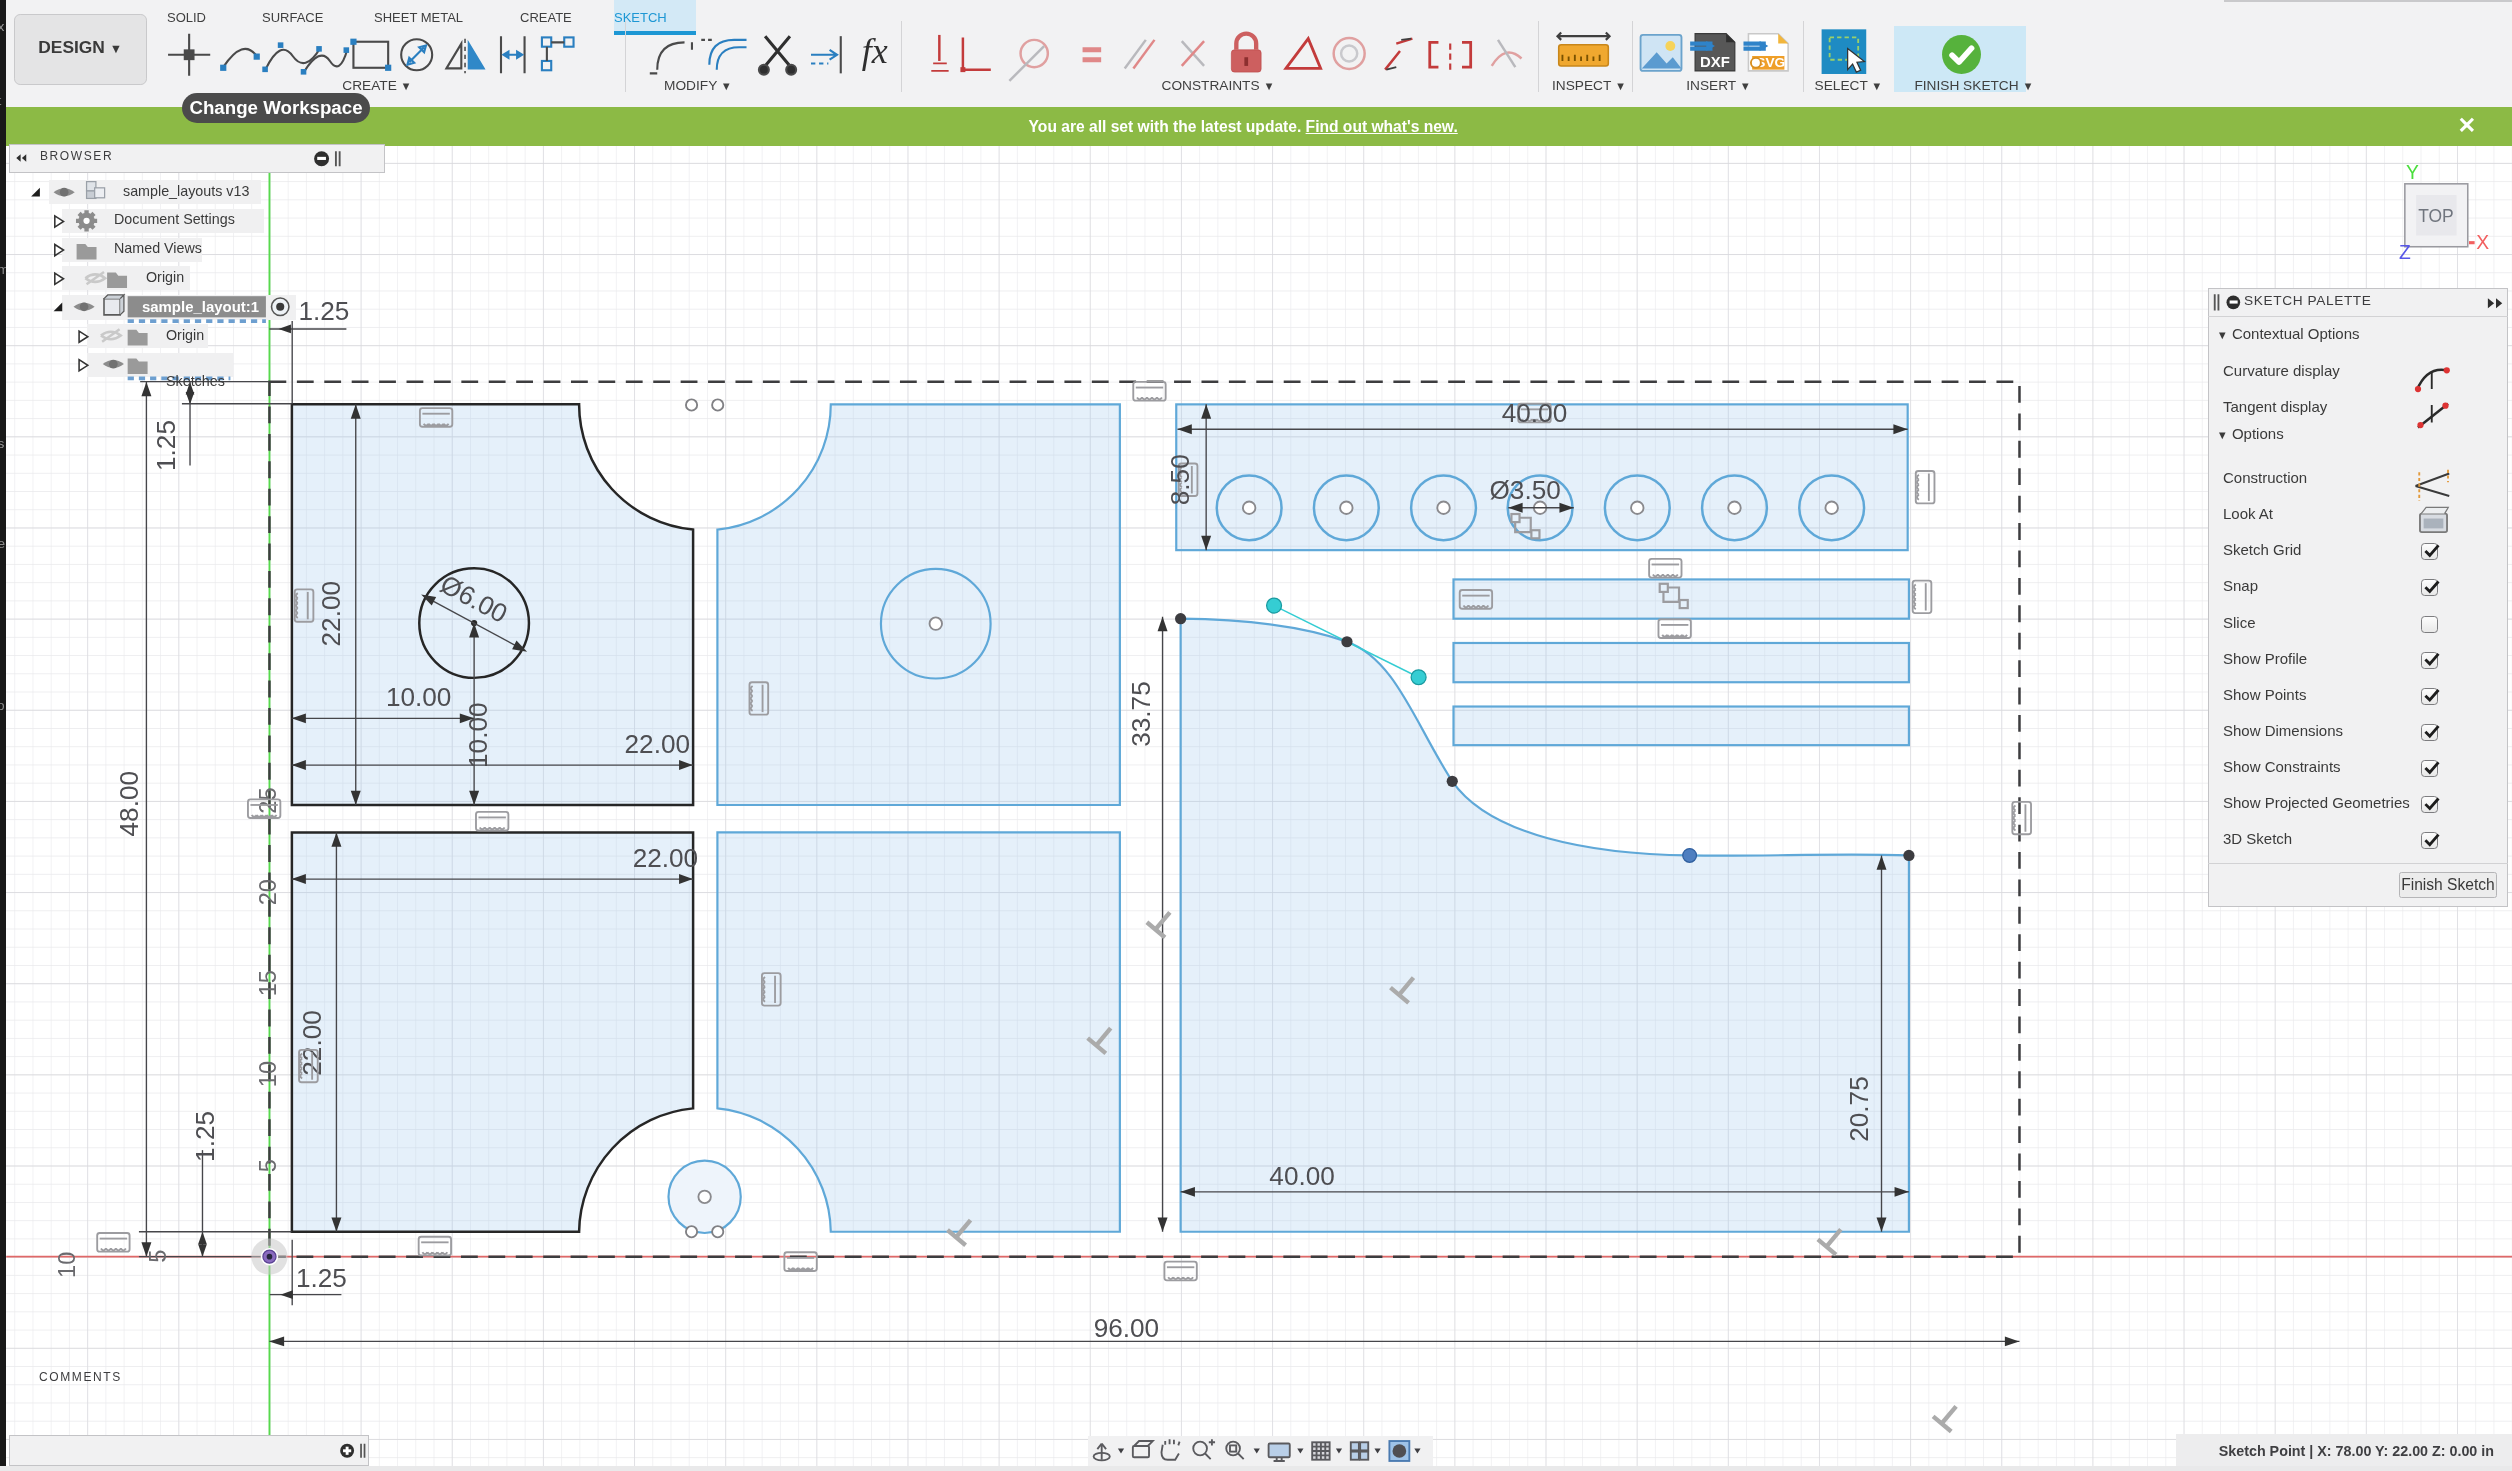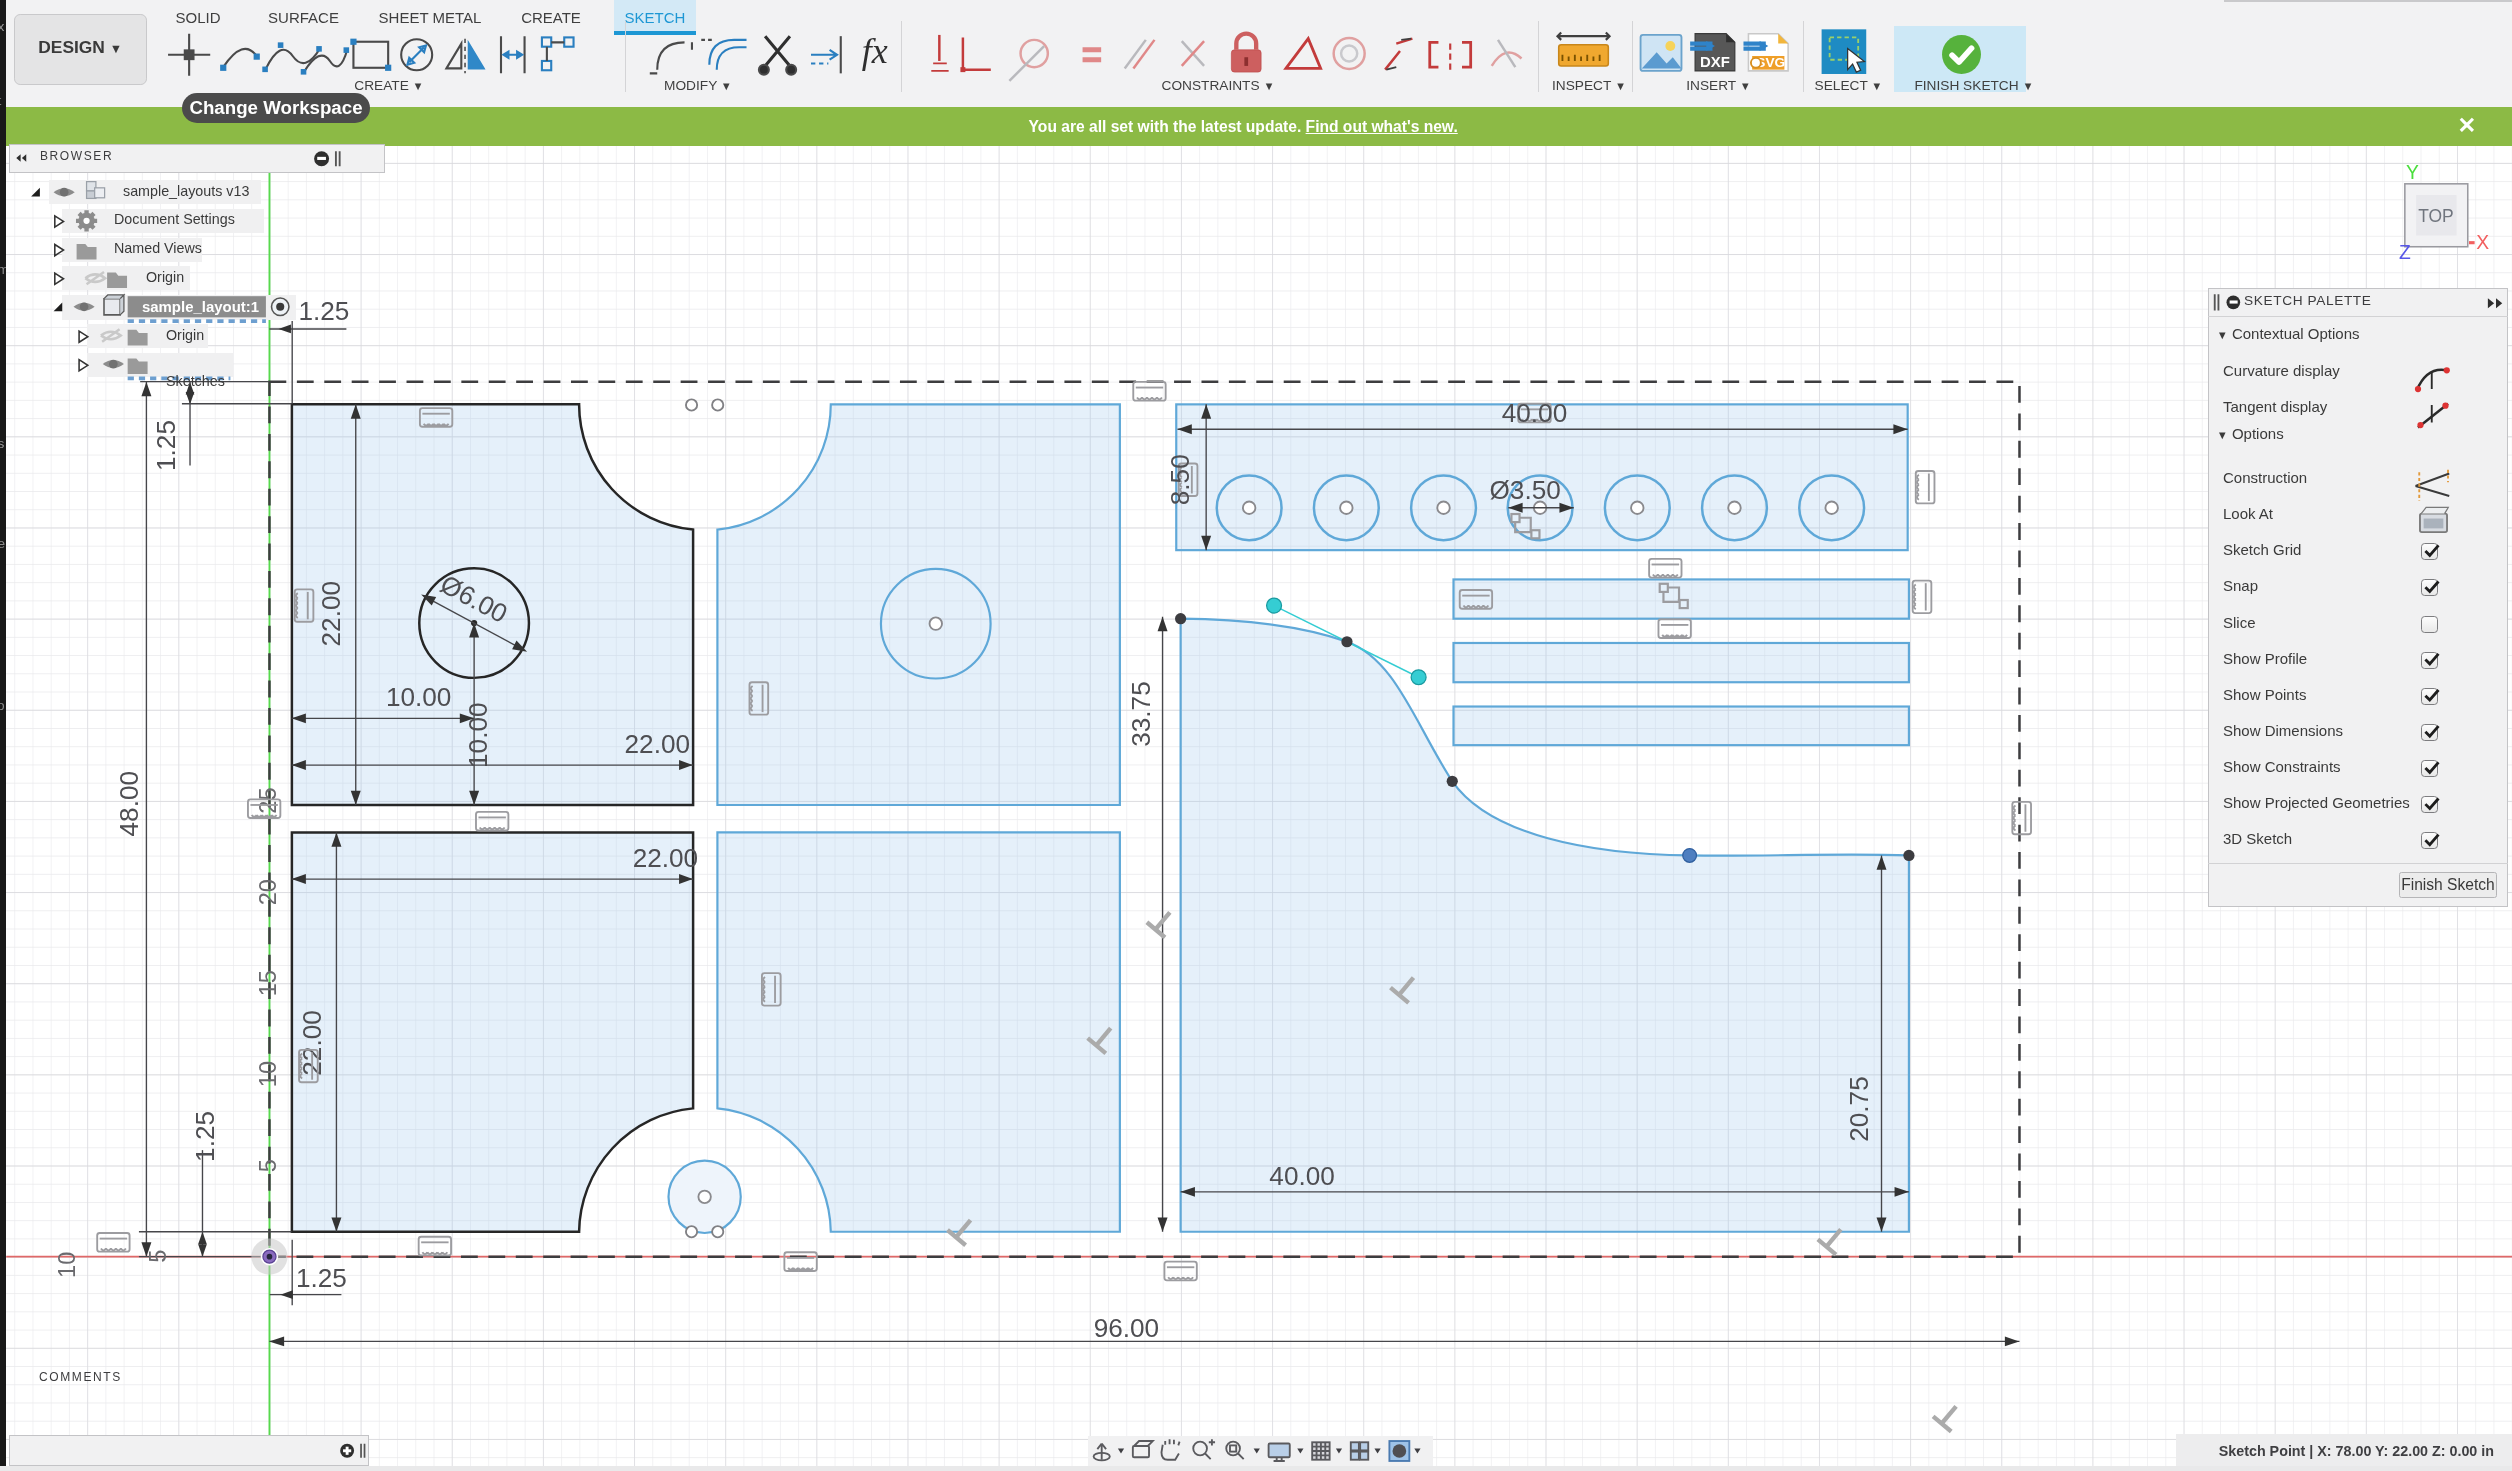--- a/index.html
+++ b/index.html
@@ -1,17 +1,17 @@
 <!DOCTYPE html>
 <html style="font-size:10px"><head><meta charset="utf-8"><style>
 html,body{margin:0;padding:0;width:2512px;height:1471px;overflow:hidden;font-family:"Liberation Sans",sans-serif;background:#fff;}
 .abs{position:absolute;}
 #toolbar{left:0;top:0;width:2512px;height:107px;background:#f2f2f3;}
 #greenbar{left:6.2px;top:107px;width:2506px;height:39px;background:#8cba45;color:#fff;font-weight:bold;}
-.tab{top:5px;height:25px;line-height:25px;font-size:15px;color:#3f3f3f;text-align:center;}
+.tab{top:5px;height:25px;line-height:25px;font-size:13px;color:#3f3f3f;}
 .glabel{top:77px;height:18.7px;line-height:18.7px;font-size:13.7px;color:#3f3f3f;text-align:center;white-space:nowrap;}
 .vdiv{top:21px;height:71px;width:1.2px;background:#d4d4d6;}
 .panel{background:#f1f1f2;border:1.2px solid #c3c3c6;box-sizing:border-box;}
 .ptext{color:#3c3c3e;}
 #tooltip{left:182px;top:93px;width:188px;height:30px;background:#4b4b4b;border-radius:15px;color:#fff;font-weight:bold;font-size:18.7px;text-align:center;line-height:30px;}
 .chk{width:17px;height:17px;border:1.6px solid #7d7d80;border-radius:3.7px;background:linear-gradient(#fdfdfd,#e8e8e8);box-sizing:border-box;}
 </style></head><body>
 <svg class="abs" style="left:0;top:0" width="2512" height="1471" viewBox="0 0 4032 2361" font-family="Liberation Sans, sans-serif">
 <defs>
 <pattern id="gmin" width="29.26" height="29.26" patternUnits="userSpaceOnUse" x="432.5" y="2017.0">
@@ -307,21 +307,21 @@
   <div class="abs tab" style="left:262px;width:83px;">SURFACE</div>
   <div class="abs tab" style="left:374px;width:112px;">SHEET METAL</div>
   <div class="abs tab" style="left:520px;width:62px;">CREATE</div>
   <div class="abs" style="left:614px;top:0;width:82px;height:32px;background:#d3e9f6;"></div>
   <div class="abs tab" style="left:614px;width:82px;color:#1d97d4;">SKETCH</div>
   <div class="abs" style="left:614px;top:31px;width:82px;height:3.7px;background:#1d97d4;"></div>
 
   <div class="abs" style="left:13.7px;top:13.7px;width:133px;height:71px;background:#e4e4e5;border:1.2px solid #c9c9cb;border-radius:6.2px;box-sizing:border-box;"></div>
   <div class="abs" style="left:13.7px;top:37px;width:133px;height:25px;text-align:center;font-weight:bold;font-size:17.4px;color:#3a3a3a;">DESIGN <span style="font-size:12.5px;">▼</span></div>
 
-  <div class="abs glabel" style="left:336px;width:106px;">CREATE <span style="font-size:11.2px;">▼</span></div>
+  <div class="abs glabel" style="left:324px;width:106px;">CREATE <span style="font-size:11.2px;">▼</span></div>
   <div class="abs glabel" style="left:642px;width:112px;">MODIFY <span style="font-size:11.2px;">▼</span></div>
   <div class="abs glabel" style="left:1143px;width:150px;">CONSTRAINTS <span style="font-size:11.2px;">▼</span></div>
   <div class="abs glabel" style="left:1533px;width:112px;">INSPECT <span style="font-size:11.2px;">▼</span></div>
   <div class="abs glabel" style="left:1664px;width:109px;">INSERT <span style="font-size:11.2px;">▼</span></div>
   <div class="abs glabel" style="left:1794px;width:109px;">SELECT <span style="font-size:11.2px;">▼</span></div>
 
   <div class="abs vdiv" style="left:625px;"></div>
   <div class="abs vdiv" style="left:901px;"></div>
   <div class="abs vdiv" style="left:1538px;"></div>
   <div class="abs vdiv" style="left:1632px;"></div>

